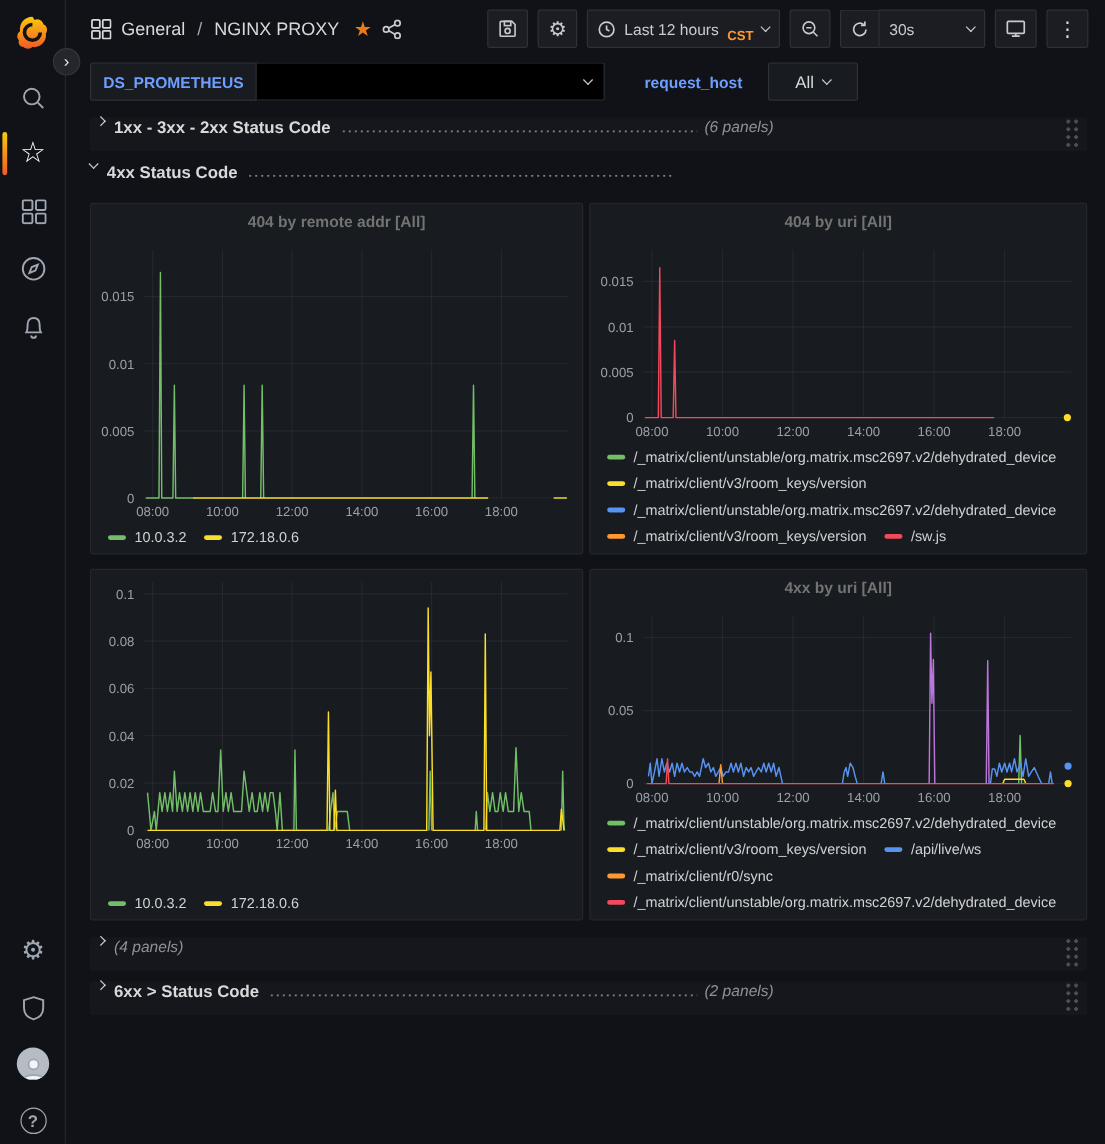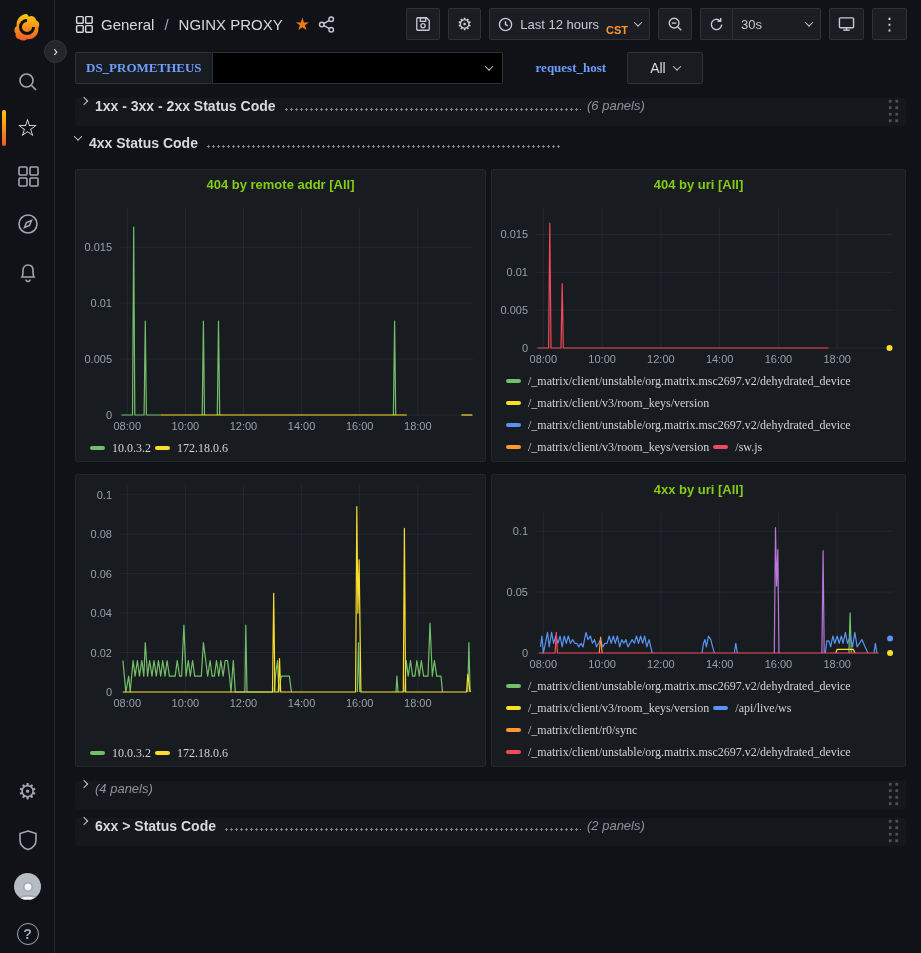--- a/index.html
+++ b/index.html
@@ -30,45 +30,45 @@
   .tgroup { display:flex; }
   .tgroup .tbtn:first-child { border-radius:2px 0 0 2px; border-right:none; }
   .tgroup .tbtn:last-child { border-radius:0 2px 2px 0;gap:44px; }
   .tz { color:#ff9830; font-size:11px; font-weight:bold;margin-top:12px; }
   .chev { display:inline-block; width:6px; height:6px; border-right:1.6px solid #c7cbd1; border-bottom:1.6px solid #c7cbd1; transform:rotate(45deg) translate(-1px,-1px); }
   .chev.right { transform:rotate(-45deg); }
   .kebab { font-size:17px; color:#d8d9da; letter-spacing:0; }
 
   
   .submenu { display:flex; align-items:center; padding:4px 14px 10px 20px; gap:0; }
-  .var-label { height:32px; display:flex; align-items:center; padding:0 10px; background:#181b1f; border:1px solid #2c3235; border-radius:2px 0 0 2px; color:#6e9fff; font-size:13px; font-weight:bold;font-family:Liberation Serif, serif; }
+  .var-label { height:32px; display:flex; align-items:center; padding:0 10px; background:#181b1f; border:1px solid #2c3235; border-radius:2px 0 0 2px; color:#6e9fff; font-size:13px; font-weight:bold; }
   .var-value { height:32px; width:290px; background:#000000; border:1px solid #2c3235; border-left:none; border-radius:0 2px 2px 0; display:flex; align-items:center; justify-content:flex-end; padding:0 10px; cursor:pointer; }
   .var-sp { width:22px; }
   .var-pill { height:32px; display:flex; align-items:center; gap:8px; padding:0 22px; background:#181b1f; border:1px solid #2c3235; border-radius:2px; color:#d8d9da; font-size:14px; cursor:pointer; margin-left:10px; }
 
   
   .dash { padding:4px 15px 0 20px; }
   .rowhead { height:28px; display:flex; align-items:flex-start; cursor:pointer; margin-bottom:9px; }
   .rowhead.strip { background:#16171c; border-radius:2px; padding:0 6px; }
   .rowhead .rchev { margin-right:8px; color:#d8d9da; }
   .row-left { display:flex; align-items:baseline; width:492px; }
   .row-title { font-size:14px; font-weight:bold; white-space:nowrap; }
   .dots { flex:1; height:3px; margin:0 6px 2px 8px; background-image:radial-gradient(circle,#7b8087 1px,transparent 1.1px); background-size:5px 3px; background-repeat:repeat-x; background-position:0 100%; }
   .row-count { font-size:13px; font-style:italic; color:#8e9197; white-space:nowrap; }
   .drag { margin-left:auto; width:13px; height:26px; background-image:radial-gradient(circle,#4c5057 1.5px,transparent 1.6px); background-size:6.5px 6.5px; cursor:grab; }
   .rowhead.expanded { margin:4px 0 10px; height:24px; }
 
   
   .grid { display:grid; grid-template-columns:411px auto; column-gap:5px; row-gap:12px; margin-bottom:14px; }
   .panel { height:293px; background:#181b1f; border:1px solid #23262b; border-radius:2px; display:flex; flex-direction:column; overflow:hidden; }
-  .ptitle { height:28px; flex:0 0 28px; display:flex; align-items:center; justify-content:center; font-size:13px; font-weight:bold; color:#84cc16; cursor:pointer; }
+  .ptitle { height:28px; flex:0 0 28px; display:flex; align-items:center; justify-content:center; font-size:13px; font-weight:bold; color:#737373; cursor:pointer; }
   .chart { flex:1; min-height:0; }
   .chart svg { display:block; }
   .tick { fill:#9aa0a7; font-size:11px; font-family:"Liberation Sans", sans-serif; }
-  .legend { flex:0 0 auto; display:flex; flex-wrap:wrap; align-content:flex-start; column-gap:4px; padding:2px 10px 4px 14px; overflow:hidden;font-family:Liberation Serif, serif; }
+  .legend { flex:0 0 auto; display:flex; flex-wrap:wrap; align-content:flex-start; column-gap:15px; padding:2px 10px 4px 14px; overflow:hidden; }
   .legend.one-row { flex:0 0 26px; }
   .legend.multi { flex:0 0 93px; }
   .legend-item { display:flex; align-items:center; gap:7px; height:22px; cursor:pointer; white-space:nowrap; }
   .legend-swatch { width:15px; height:4px; border-radius:2px; flex:0 0 15px; }
   .legend-label { font-size:12px; color:#d0d2d6; }
 </style>
 </head>
 <body>
 
 <div class="sidebar">

